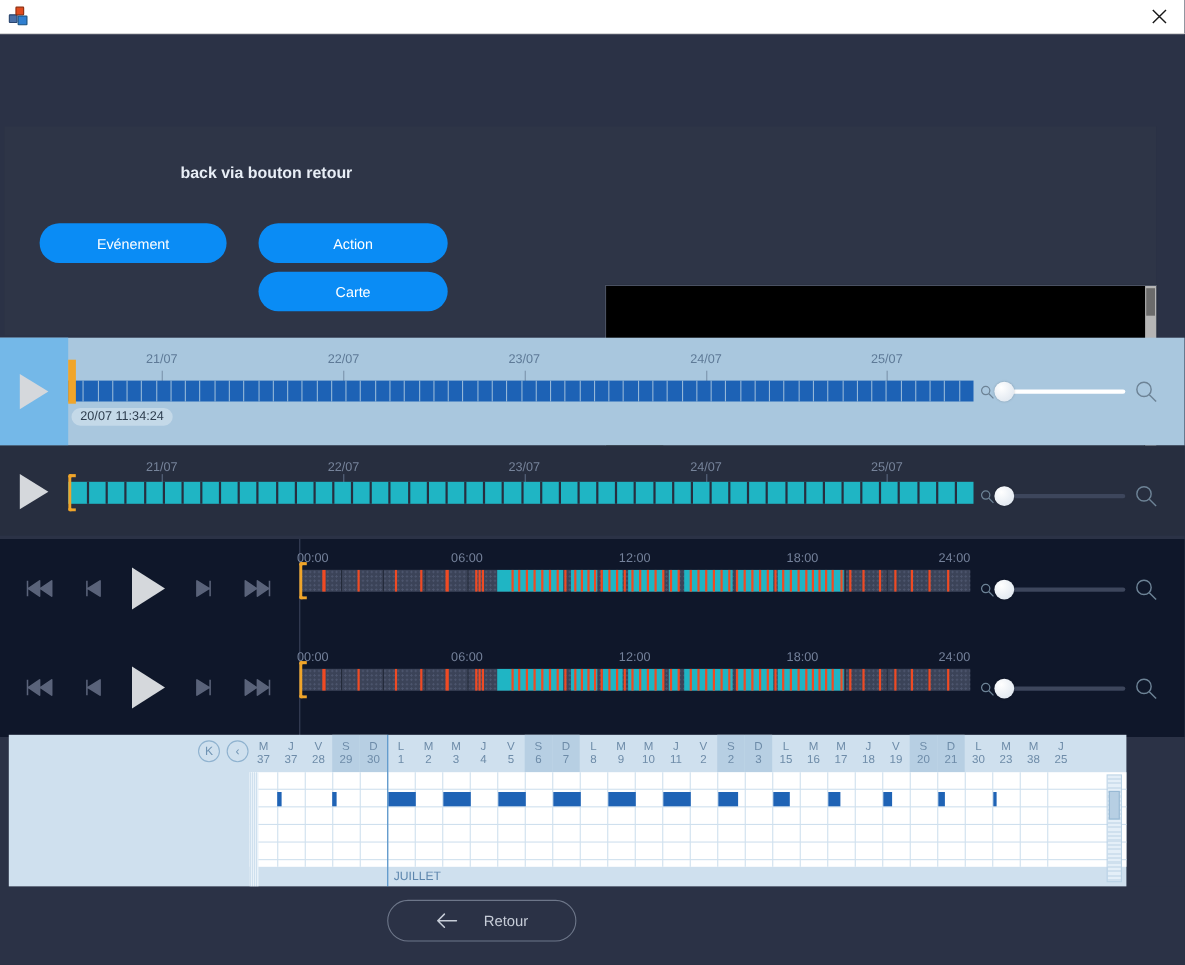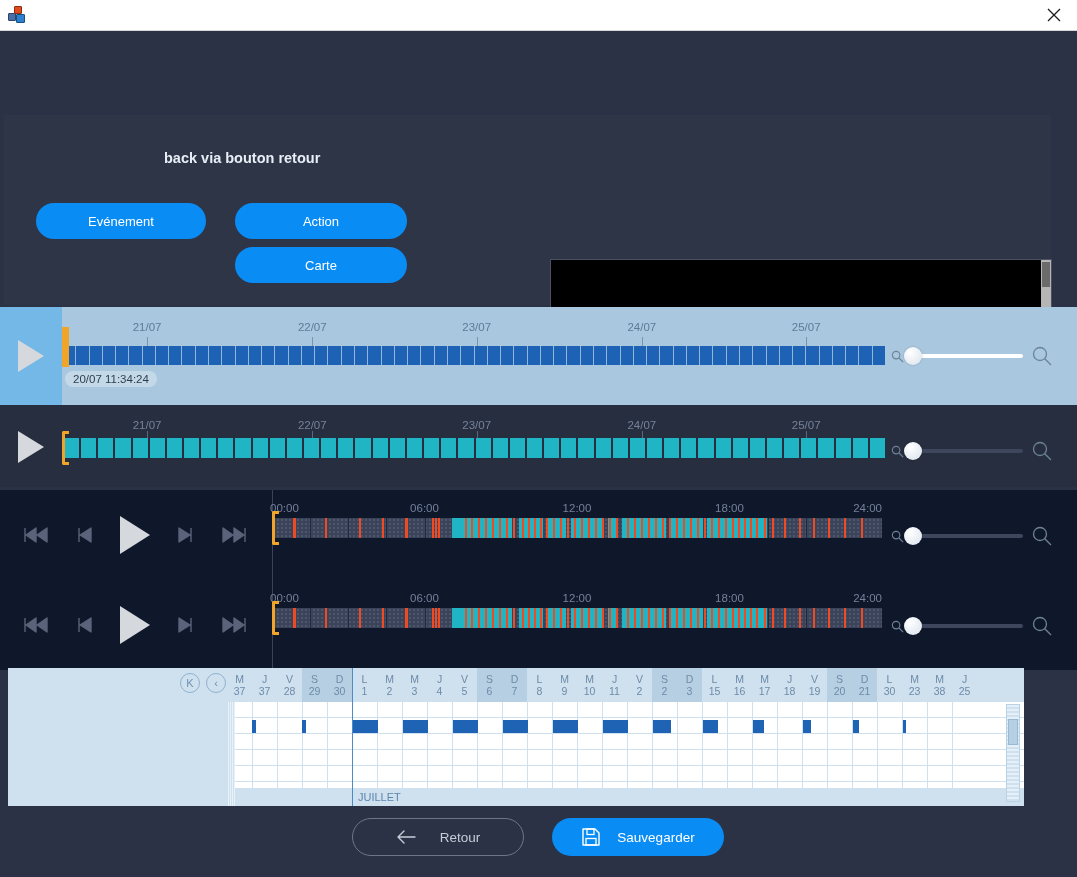--- a/index.html
+++ b/index.html
@@ -951,23 +951,15 @@
       </div>
   </div>
 
   <div class="footer">
     <button class="btn-retour">
       <svg width="20" height="14" viewBox="0 0 20 14">
           <path d="M19 7 H2 M8 1 L2 7 L8 13" stroke="#c7cdd8" stroke-width="1.4" fill="none" stroke-linecap="round" stroke-linejoin="round"></path>
         </svg>
       <span>Retour</span>
     </button>
-    <button class="btn-sauver">
-      <svg width="20" height="20" viewBox="0 0 20 20">
-        <path d="M2 2 H14 L18 6 V18 H2 Z" fill="none" stroke="#ffffff" stroke-width="1.4" stroke-linejoin="round"></path>
-        <rect x="6" y="2" width="7" height="5.5" fill="none" stroke="#ffffff" stroke-width="1.3"></rect>
-        <rect x="5" y="11.5" width="10" height="6.5" fill="none" stroke="#ffffff" stroke-width="1.3"></rect>
-      </svg>
-      <span>Sauvegarder</span>
-    </button>
   </div>
 
 </div>
 
 </body></html>

